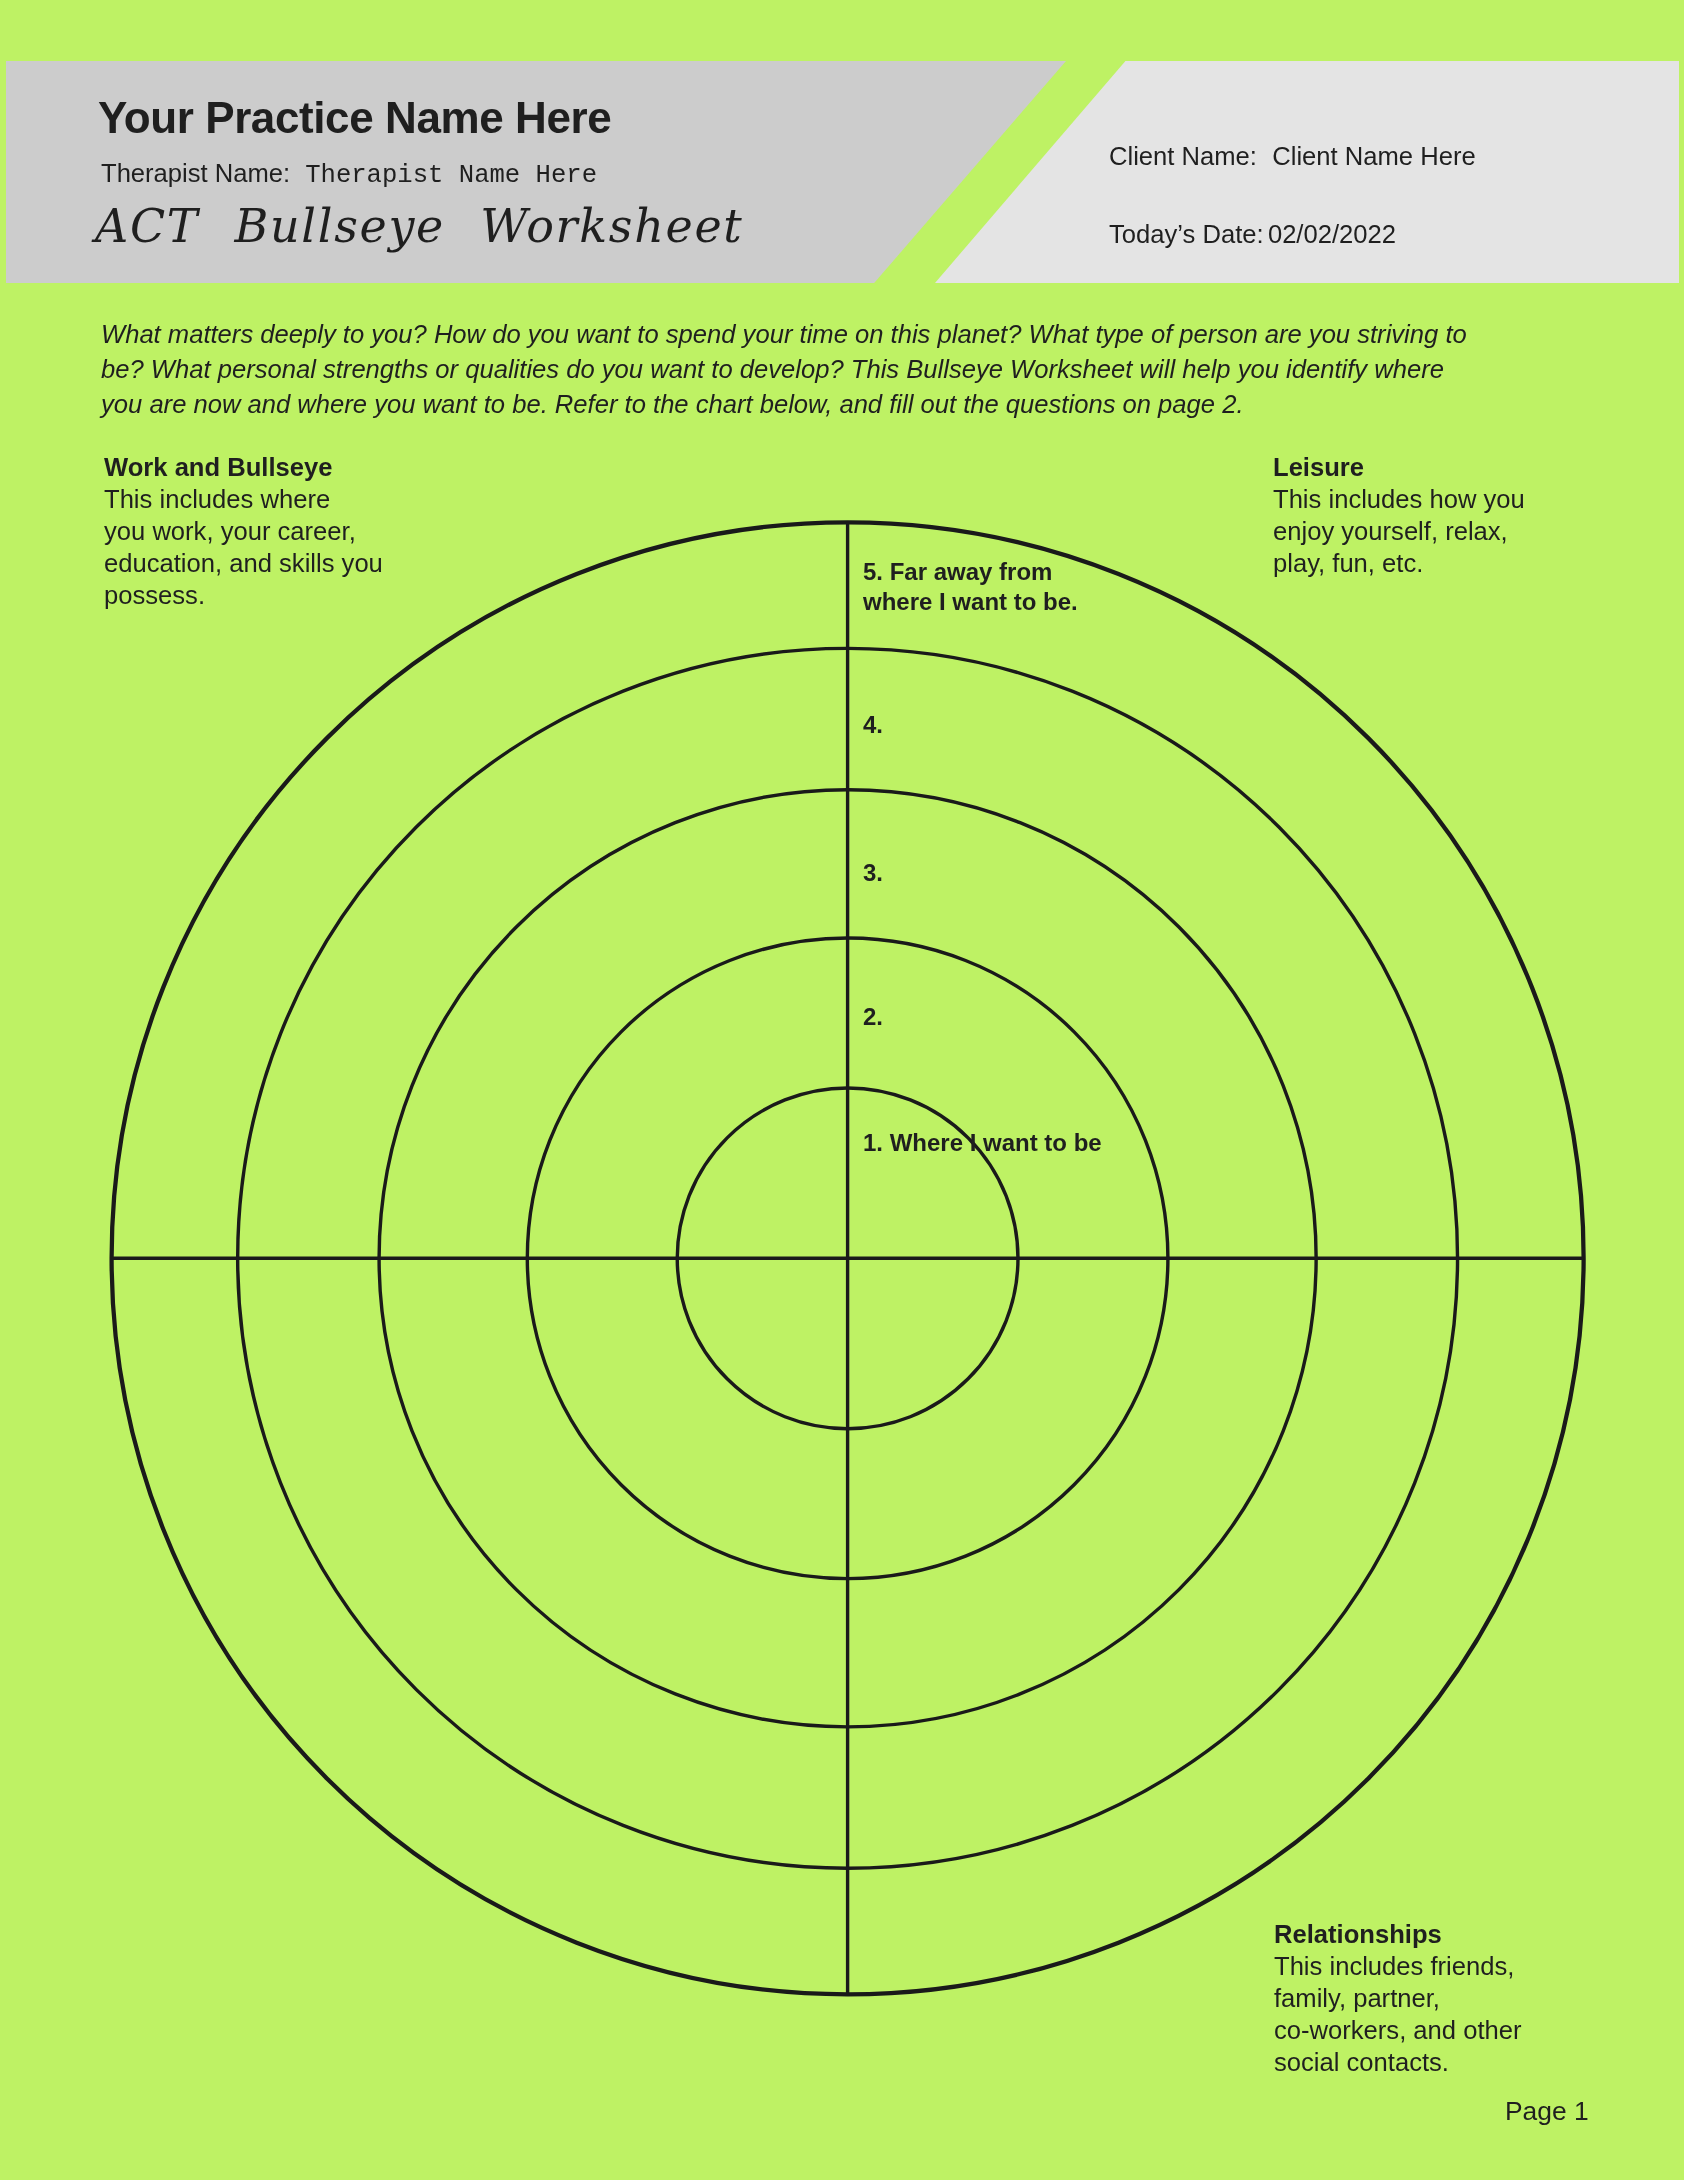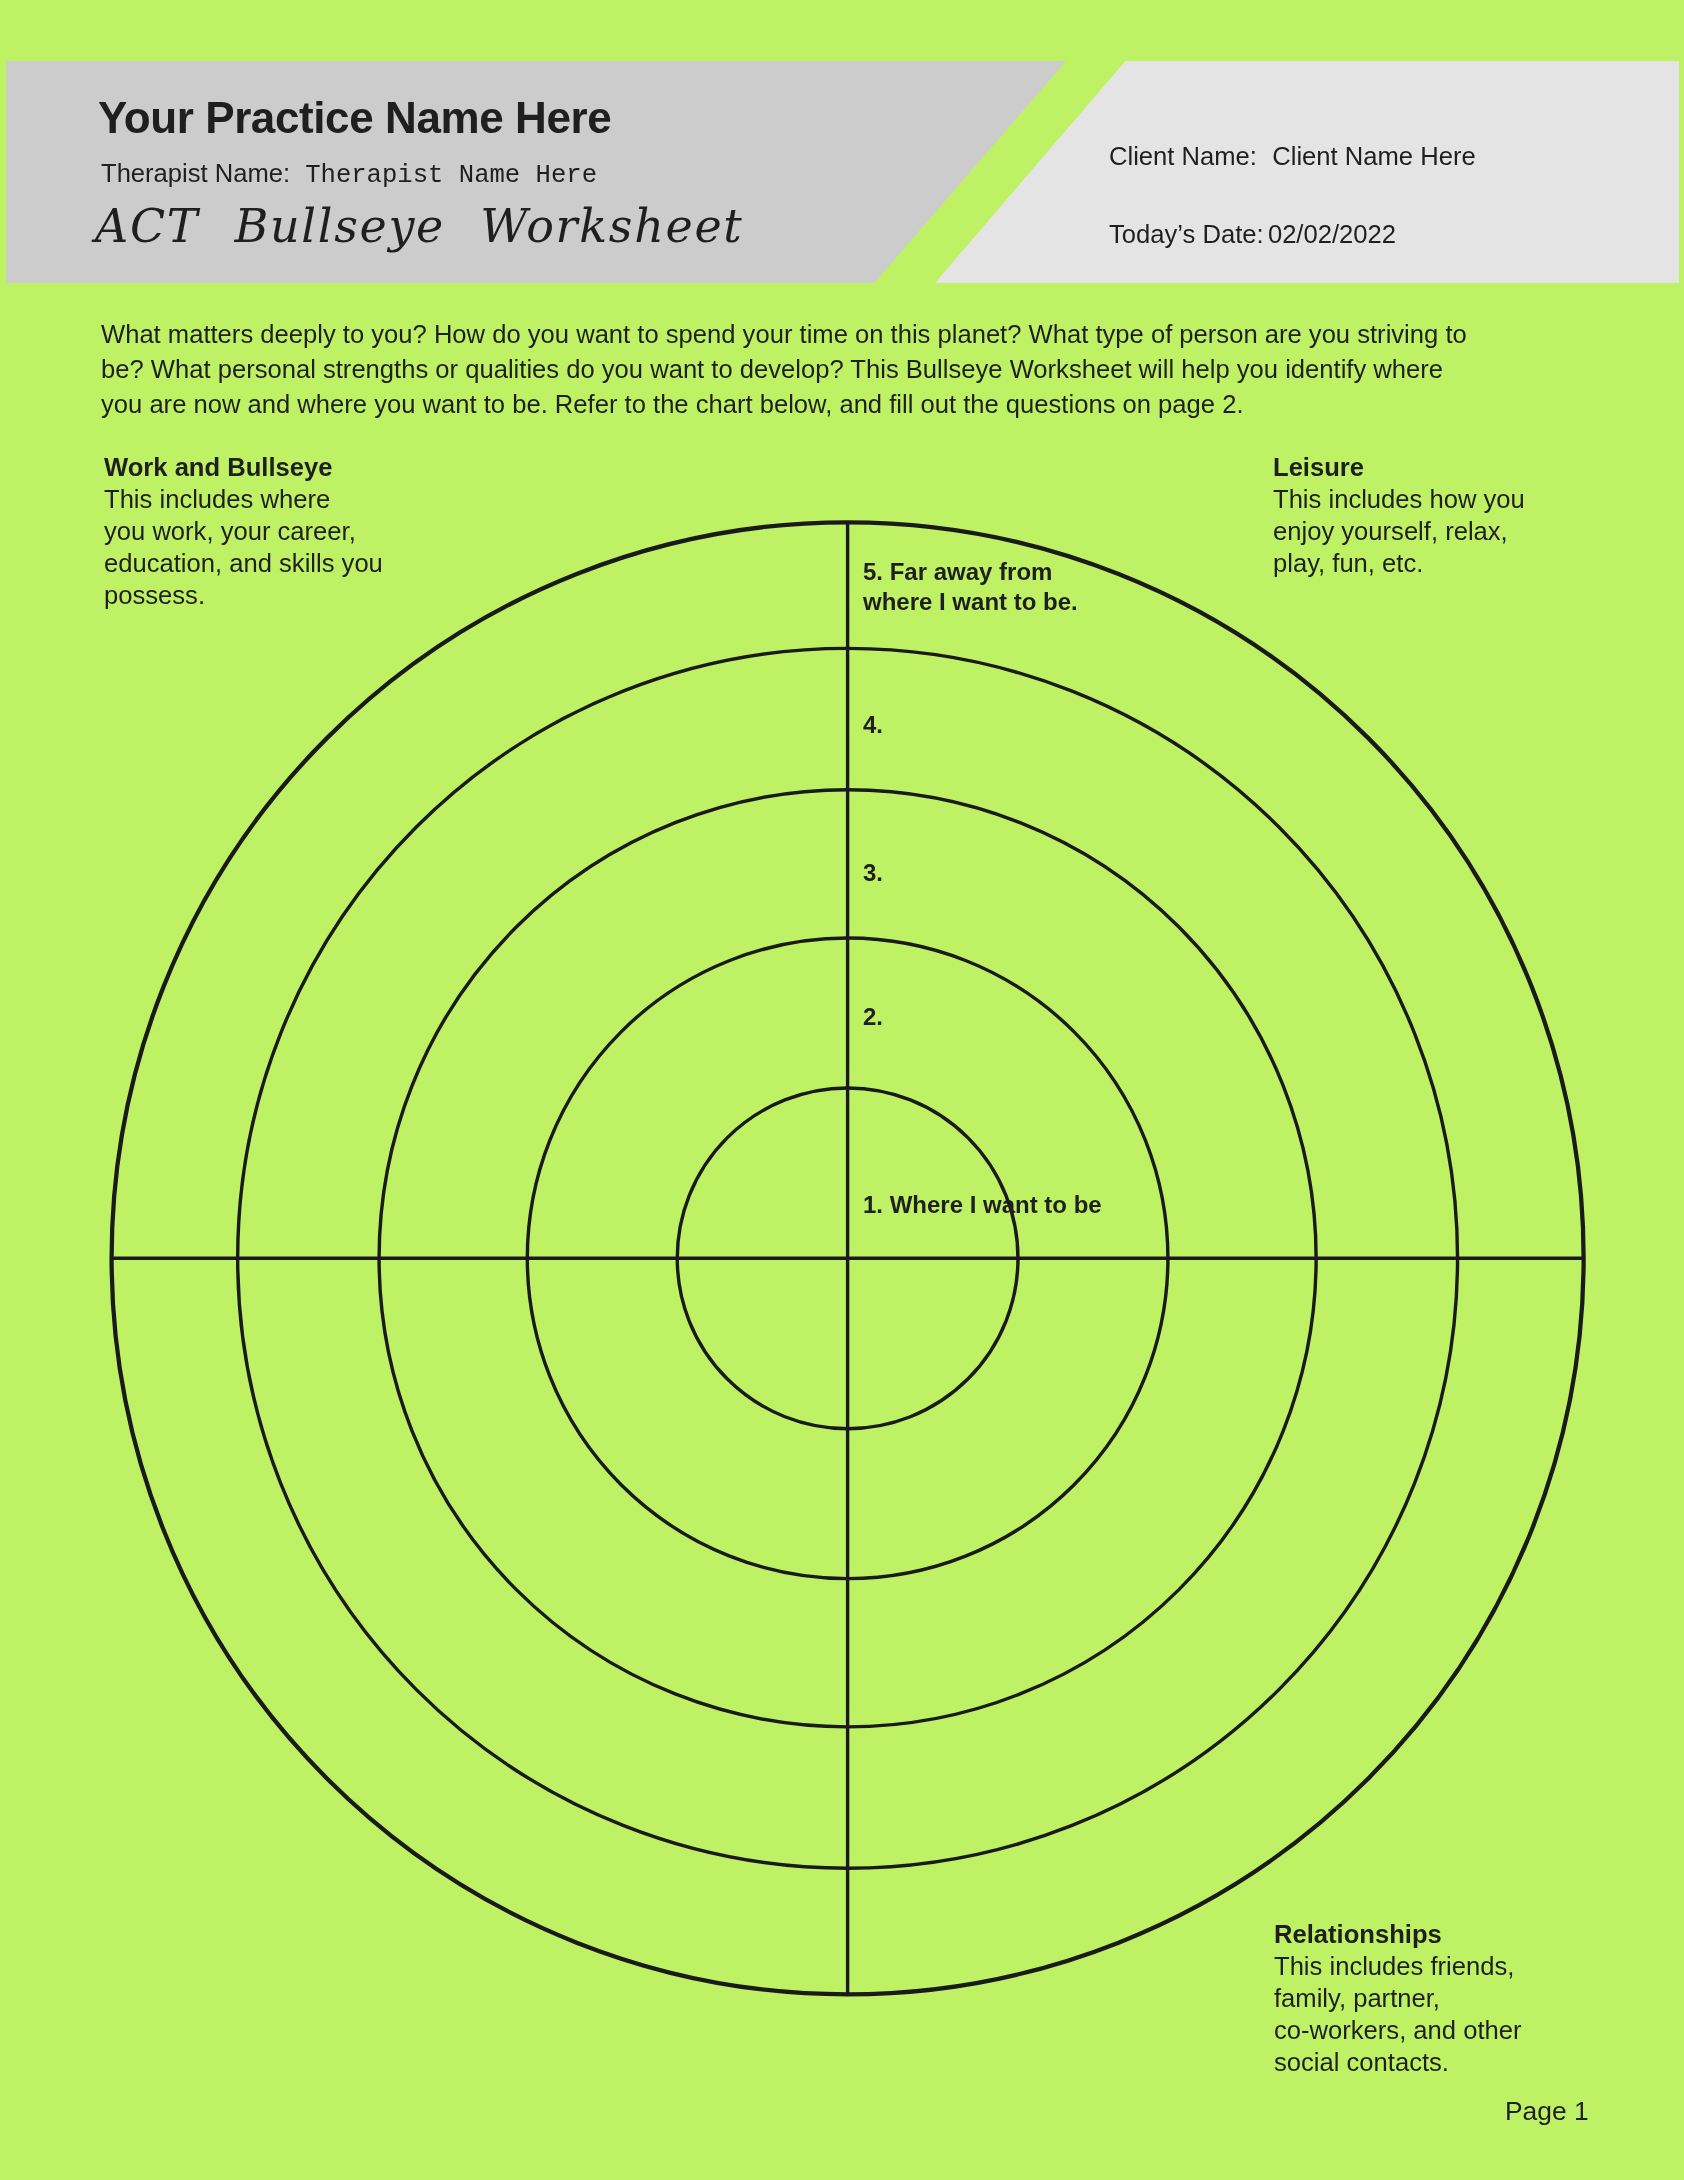--- a/index.html
+++ b/index.html
@@ -44,20 +44,21 @@
   .client-line { left: 1109px; top: 139px; font-size: 25.6px; line-height: 34px; text-align: center; }
   .client-line .value { margin-left: 15.3px; }
   .date-line { left: 1109px; top: 185px; font-size: 25.6px; line-height: 34px; margin-top: 32px; }
   .date-line .value { margin-left: 4.3px; }
 
   
   .intro {
     left: 101px; top: 317px; width: 1533px;
     font-size: 25.6px; line-height: 35px;
     white-space: pre-line;
+    font-style: italic;
   }
 
   
   .quad { font-size: 25.6px; line-height: 32px; }
   .quad .quad-title { font-weight: bold; font-size: 25.6px; line-height: 32px; }
   .quad .quad-body { white-space: pre-line; }
   .quad-work { left: 104px; top: 451px; }
   .quad-leisure { left: 1273px; top: 451px; }
   .quad-growth { left: 101px; top: 1918px; }
   .quad-relationships { left: 1274px; top: 1918px; }
@@ -66,21 +67,21 @@
   .bullseye-svg { left: 0; top: 0; width: 1685px; height: 2181px; }
   .bullseye-svg circle, .bullseye-svg line {
     fill: none;
     stroke: var(--line-color, #1a1a1a);
   }
   .ring-label { font-size: 24px; font-weight: bold; line-height: 30px; white-space: pre-line; }
   .ring-label-5 { left: 863px; top: 557px; }
   .ring-label-4 { left: 863px; top: 710px; }
   .ring-label-3 { left: 863px; top: 858px; }
   .ring-label-2 { left: 863px; top: 1002px; }
-  .ring-label-1 { left: 863px; top: 1190px; }
+  .ring-label-1 { left: 863px; top: 1128px; }
 
   
   .page-number { left: 1505px; top: 2094px; font-size: 26.4px; line-height: 34px; }
 </style>
 </head>
 <body>
 
 <div class="page">
 
   <div class="abs header-left-bg"></div>

